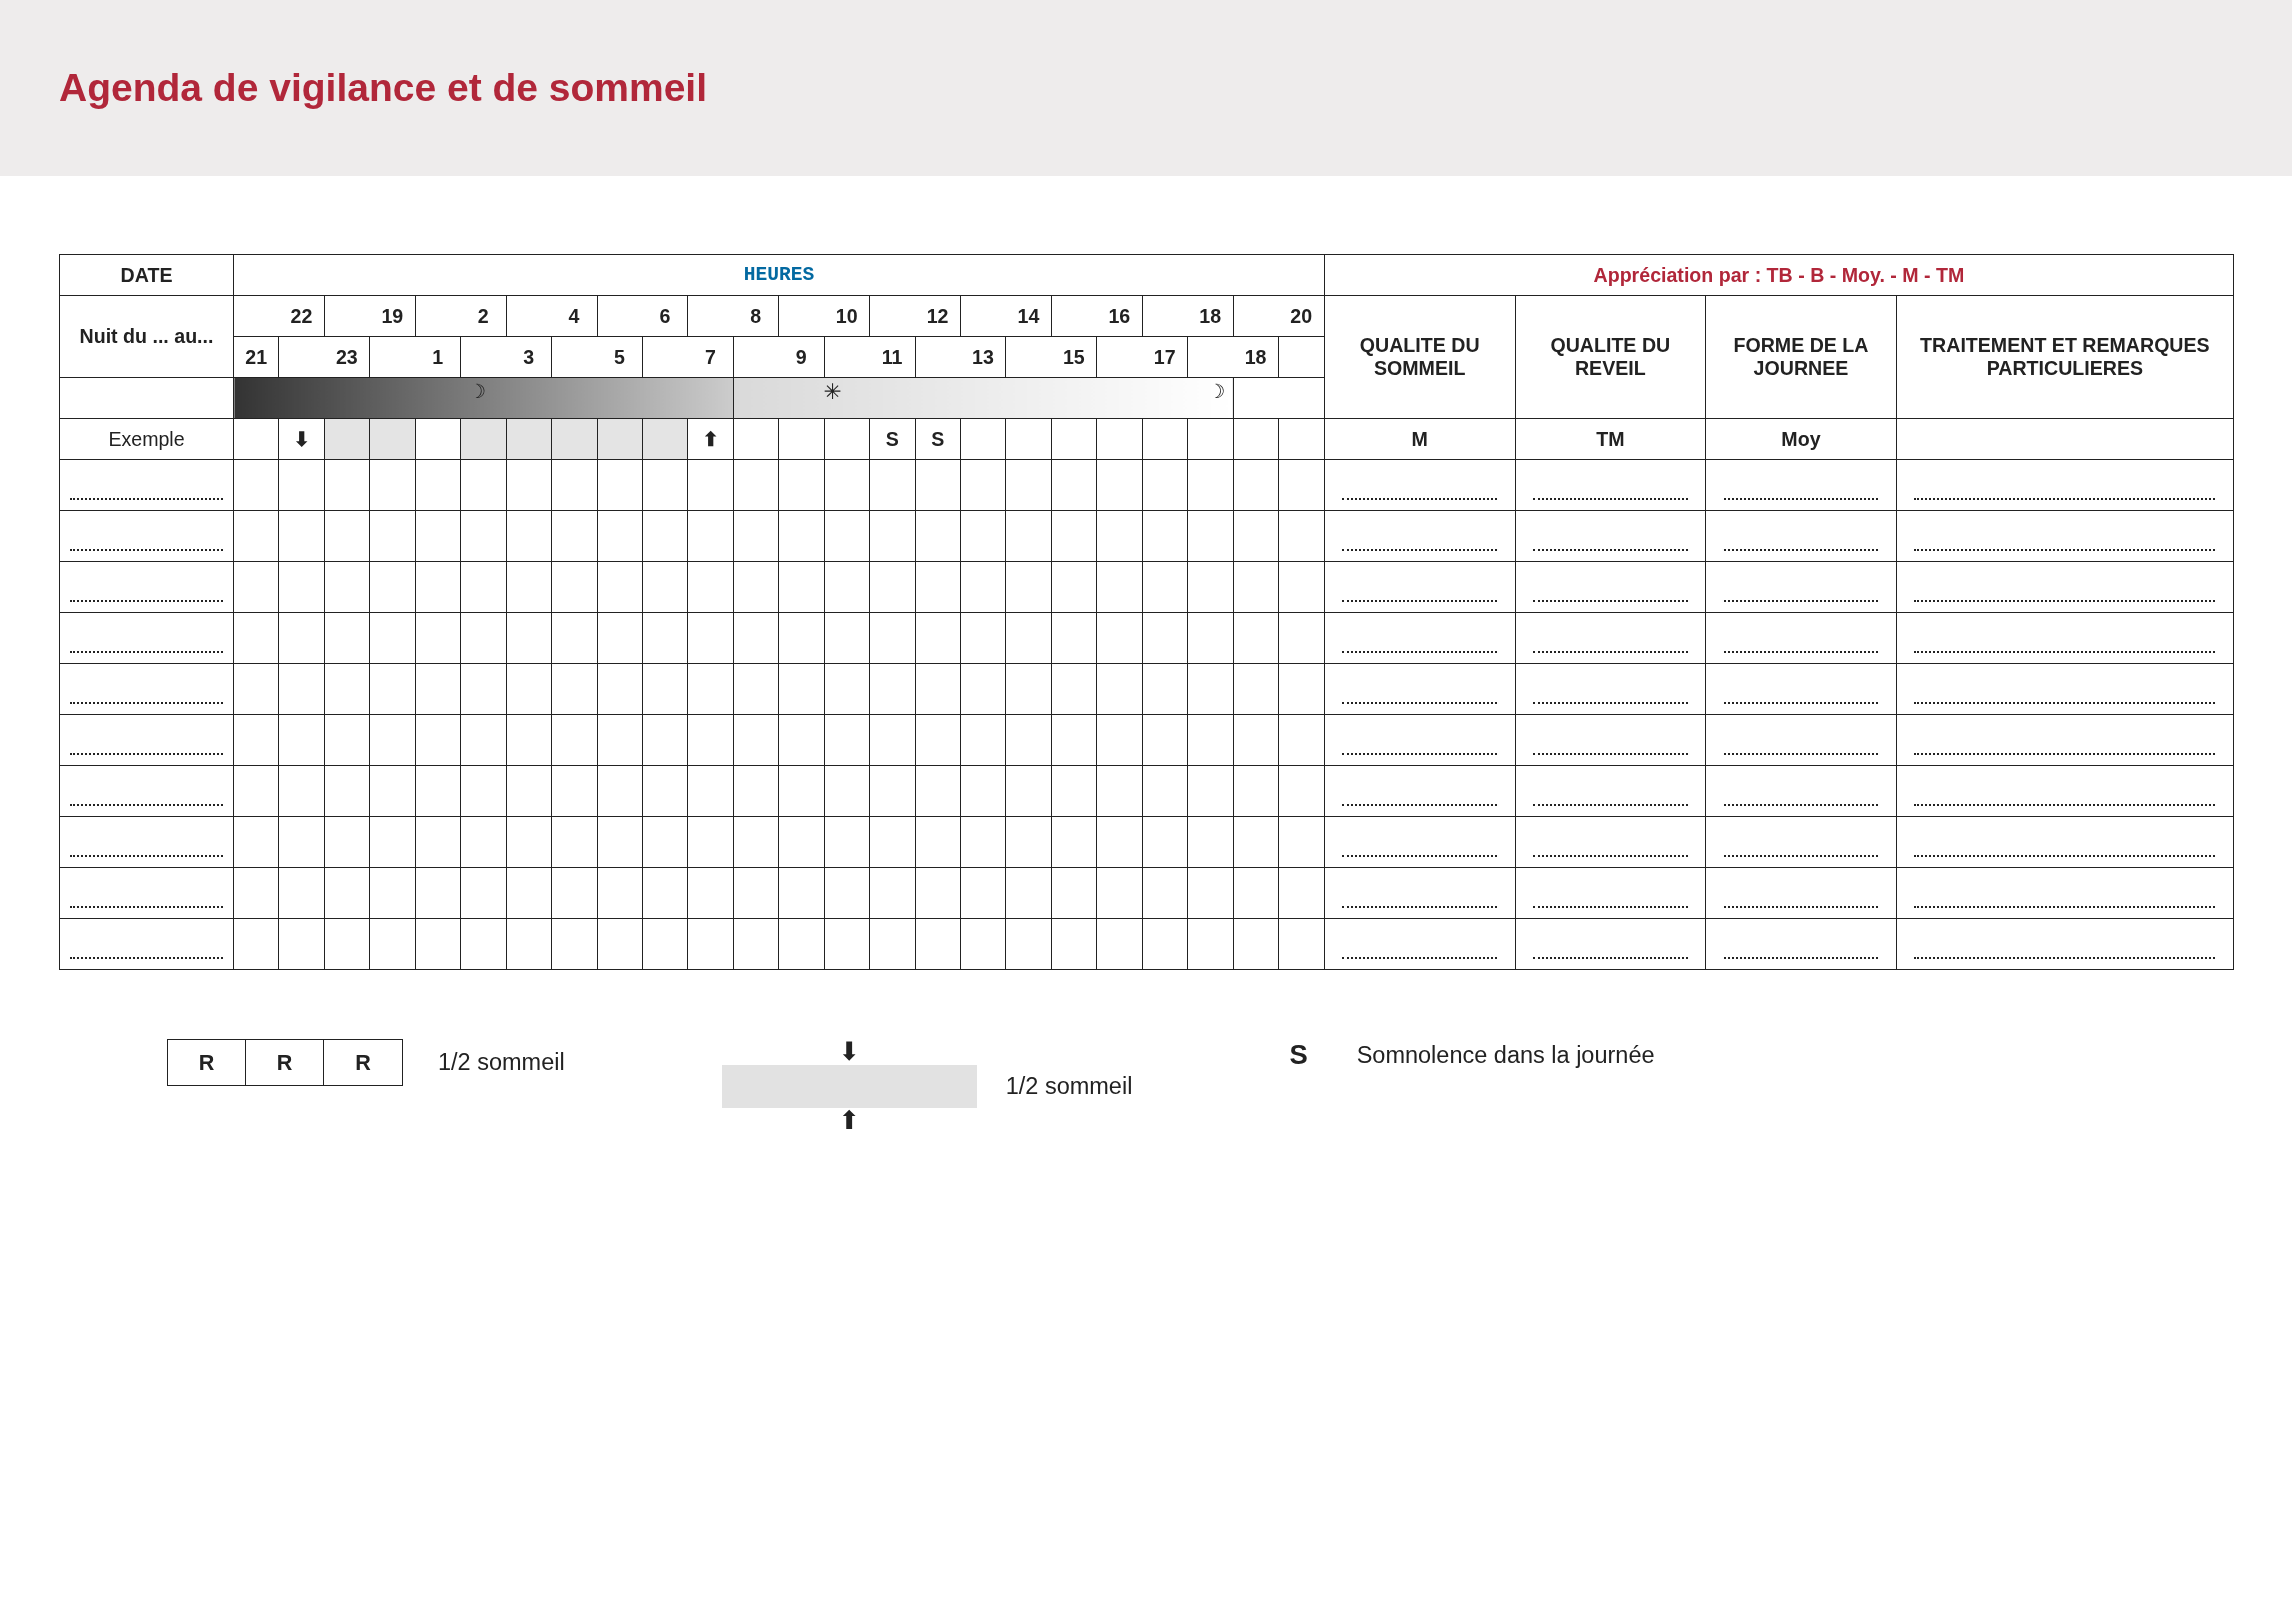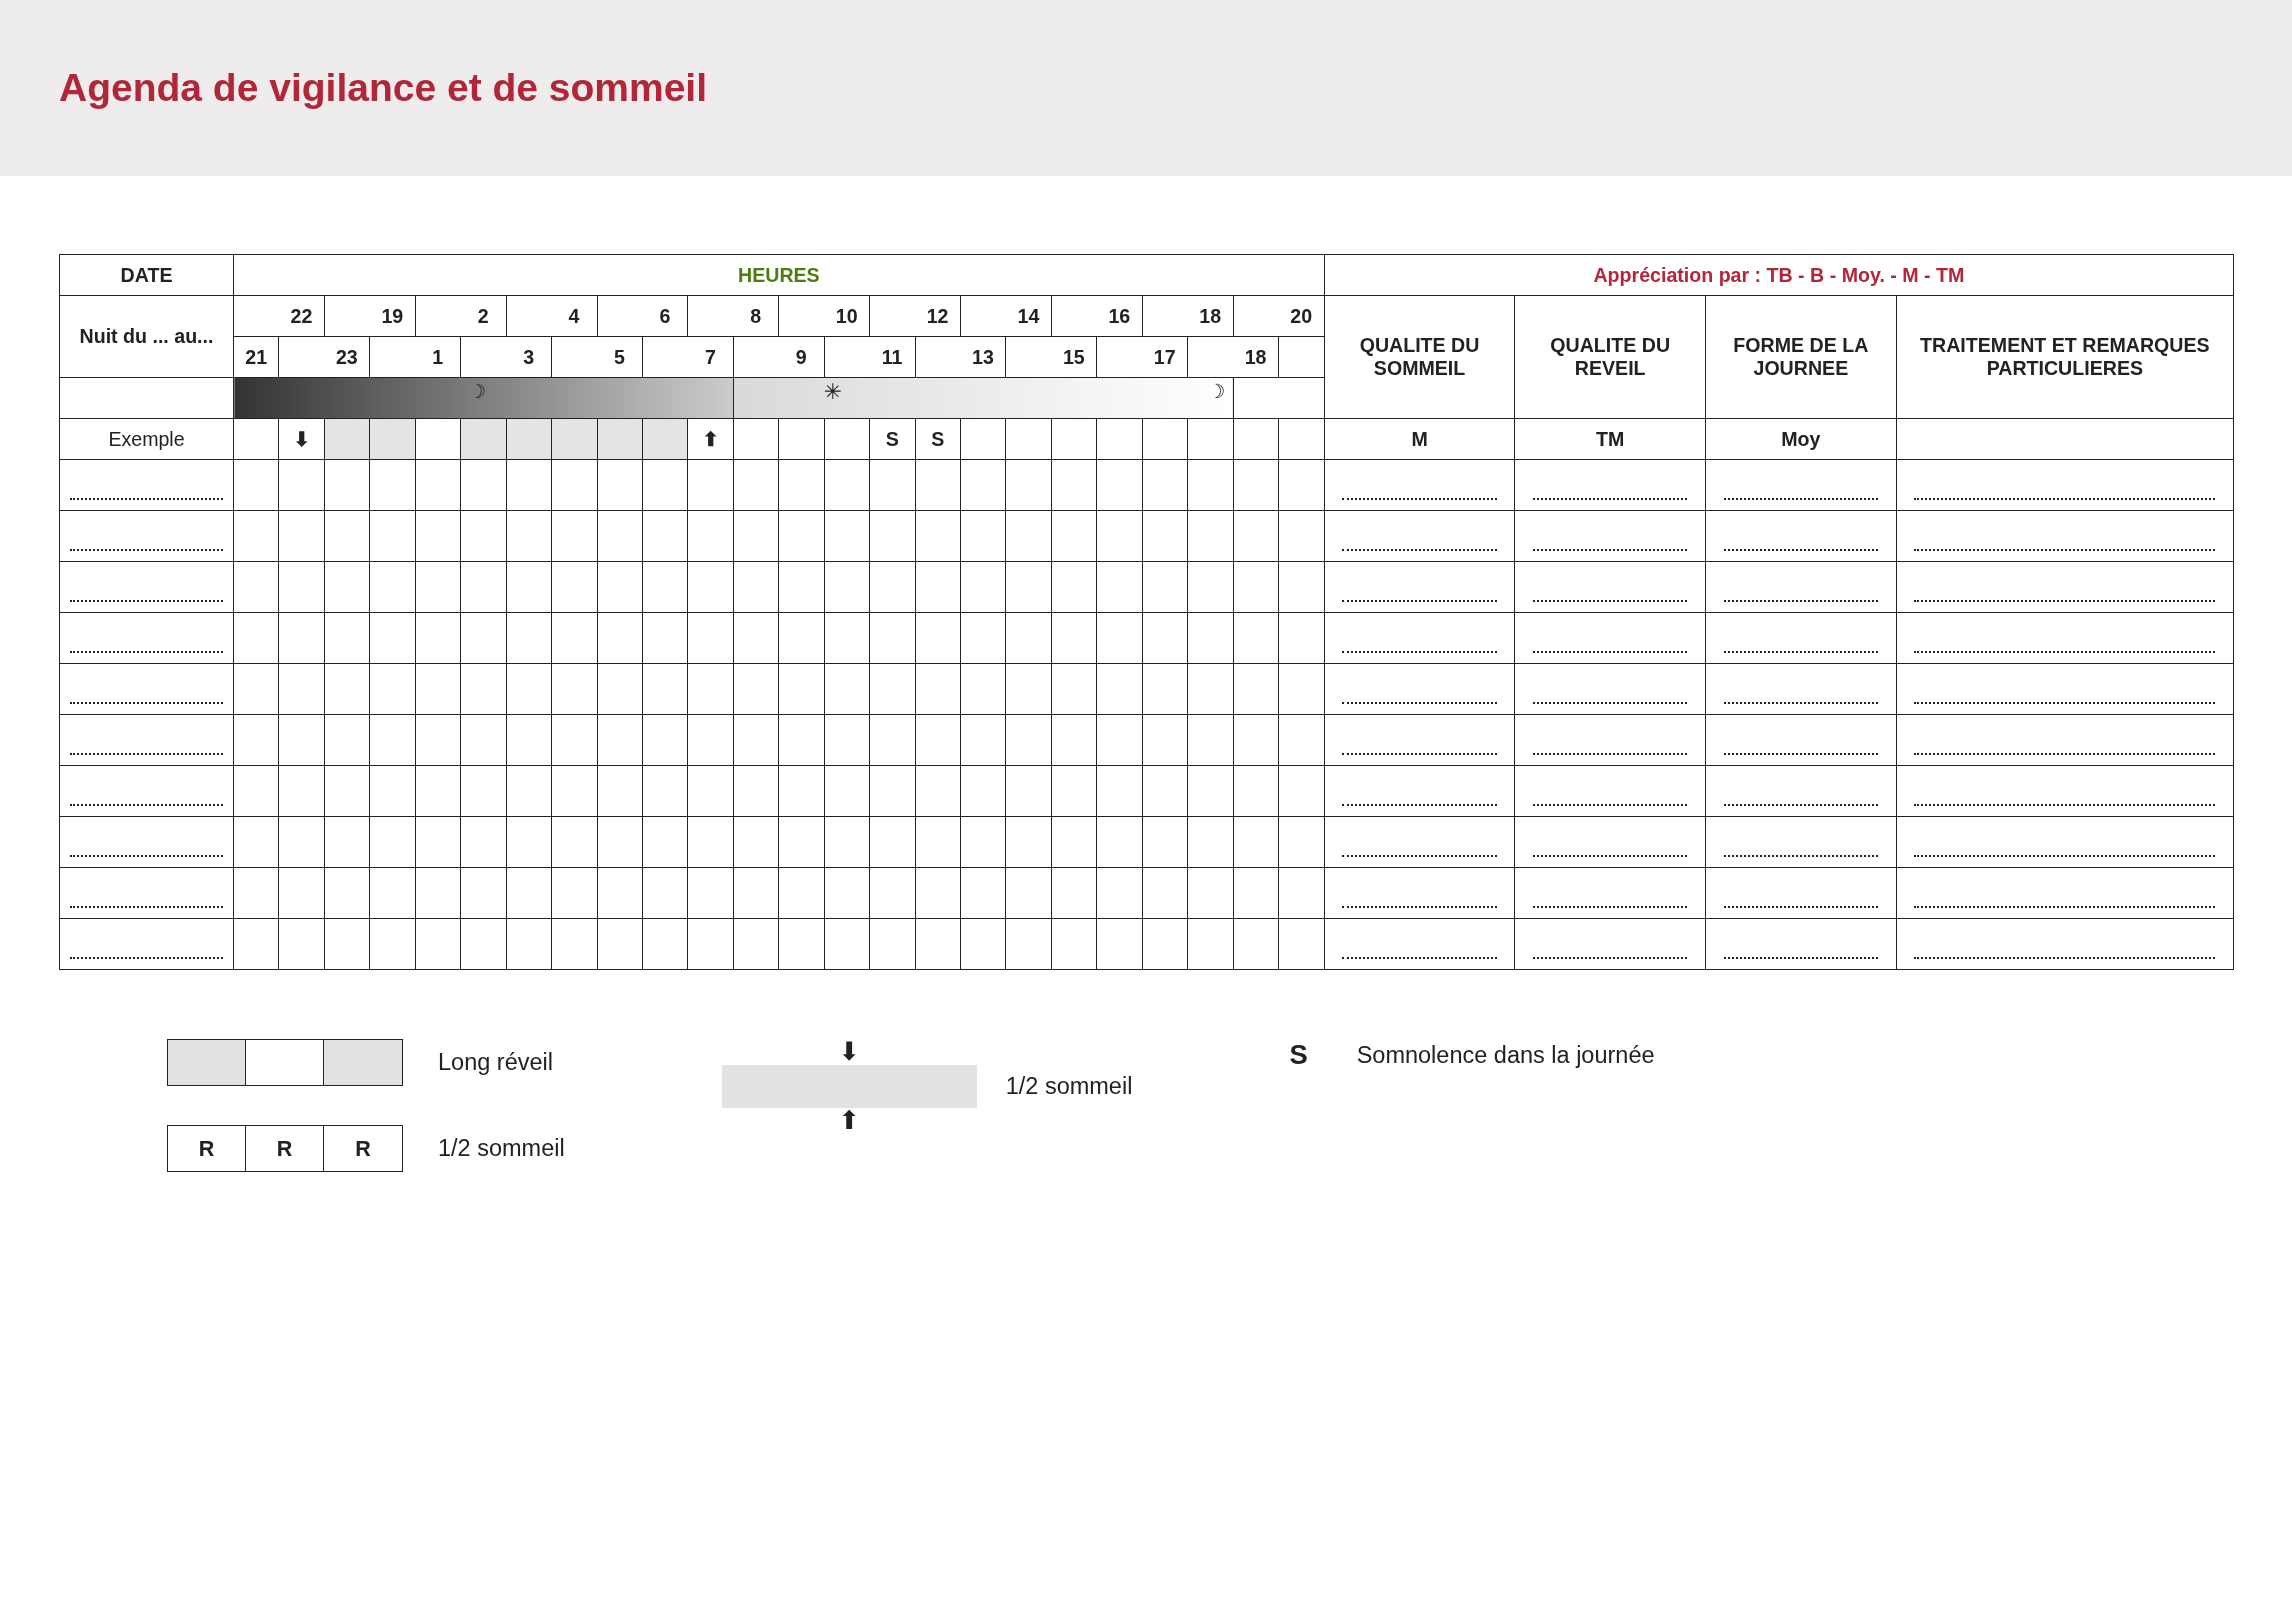--- a/index.html
+++ b/index.html
@@ -44,21 +44,21 @@
   }
   table.agenda td, table.agenda th {
     border: 1px solid #222;
     padding: 0;
     text-align: center;
     vertical-align: middle;
     font-size: 19.6px;
     height: 41px;
   }
   .hdr-date { font-weight: 800; font-size: 25.5px; }
-  .hdr-heures { color: #4d7c0f; font-weight: 800; font-size: 25.5px; }
+  .hdr-heures { color: #0369a1; font-weight: 800; font-size: 25.5px; font-family: Liberation Mono, monospace; }
   .hdr-apprec { color: #b1273a; font-weight: 800; font-size: 21.6px; }
   .col-head { font-size: 18.6px; font-weight: 700; line-height: 1.15; padding: 3.9px 2px; }
   .hour-top td { font-weight: 700; font-size: 19.6px; }
   .hour-bot td { font-weight: 700; font-size: 19.6px; }
   .nuit { font-size: 17.6px; }
 
   .daynight-row td { height: 29px; }
   .grad-night {
     background: linear-gradient(90deg, #333333 0%, #cccccc 100%);
   }
@@ -559,28 +559,20 @@
           <td class="dots dots-appr"></td>
           <td class="dots dots-appr"></td>
         </tr>
       </tbody>
   </table>
 
   <div class="legend">
     <div class="legend-col">
       <div class="legend-row">
         <div class="cellbox">
-            <span class="g"></span>
-            <span></span>
-            <span class="g"></span>
-          </div>
-        <span>Long réveil</span>
-      </div>
-      <div class="legend-row">
-        <div class="cellbox">
           <span>R</span>
           <span>R</span>
           <span>R</span>
         </div>
         <span>1/2 sommeil</span>
       </div>
     </div>
 
     <div class="half-sleep-row">
       <div class="half-sleep">

